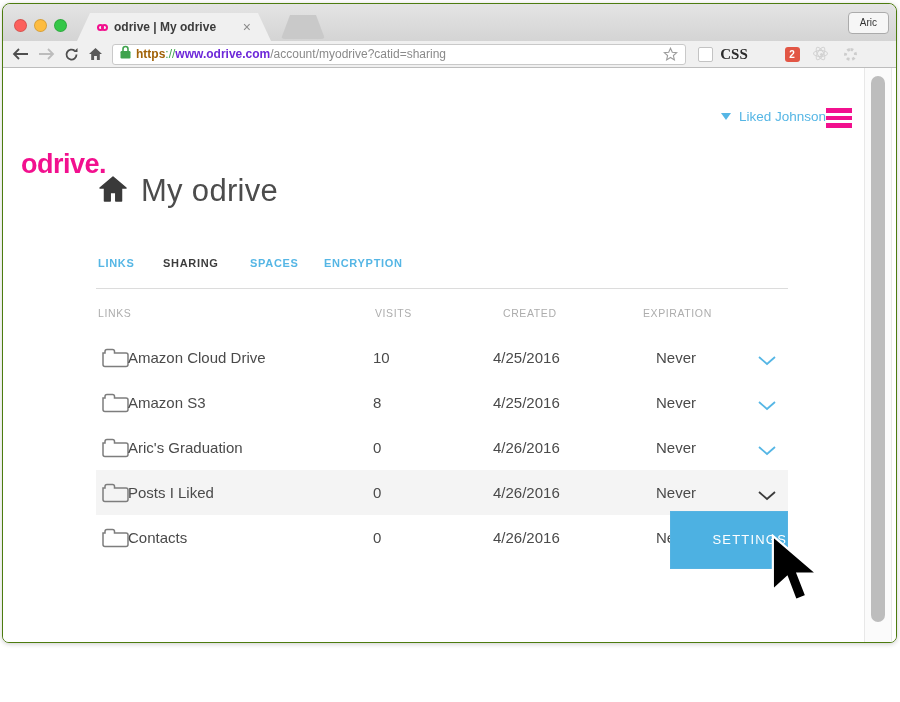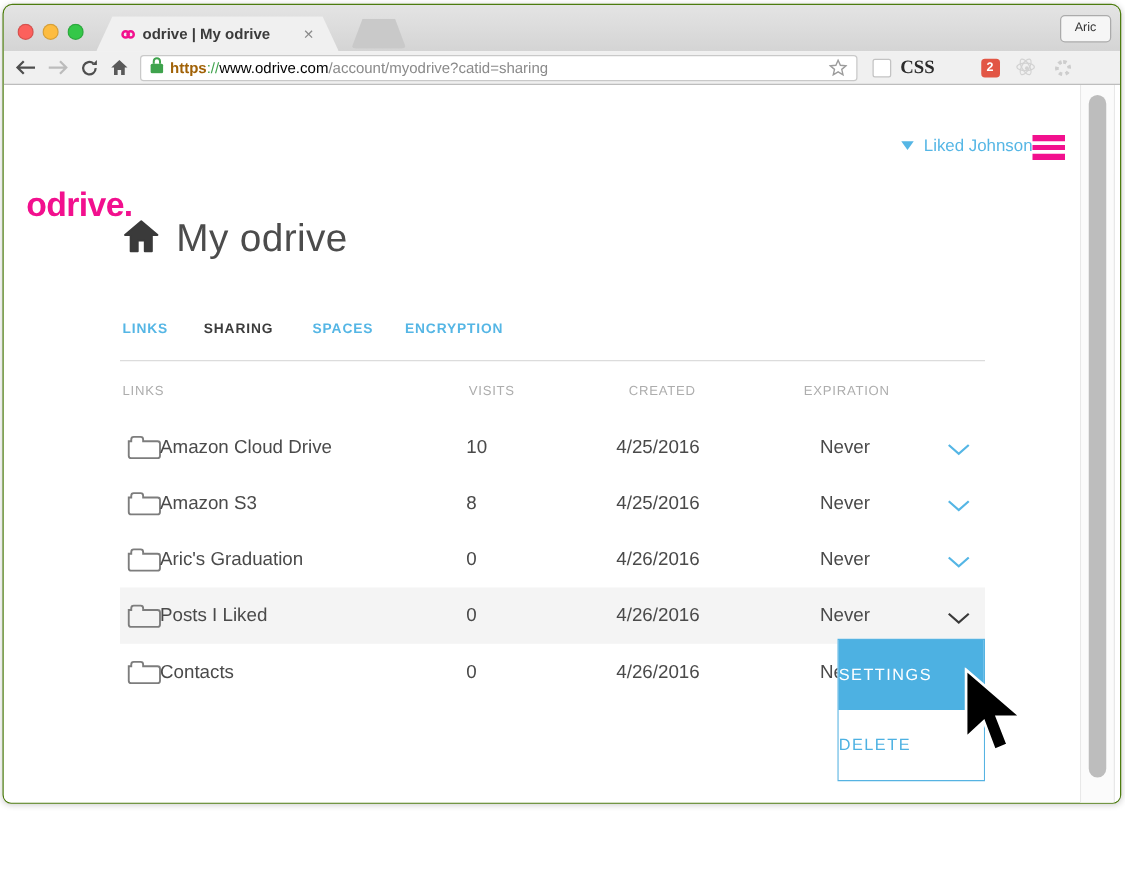--- a/index.html
+++ b/index.html
@@ -35,21 +35,21 @@
     font-size:10px; color:#333; line-height:20px; }
 
   .toolbar { position:relative; height:27px; background:#f0f0f0; border-bottom:1px solid #bdbdbd;
     display:flex; align-items:center; padding:0 9px; gap:9px; }
   .navic { display:inline-flex; align-items:center; justify-content:center; flex:0 0 auto; }
   .urlbar { flex:1; height:21px; background:#fff; border:1px solid #c9c9c9; border-radius:3px;
     display:flex; align-items:center; padding:0 7px; gap:5px; min-width:0; }
   .url-text { font-size:12px; white-space:nowrap; overflow:hidden; }
   .scheme { color:#a16207; font-weight:700; }
   .sep { color:#3fa34d; }
-  .host { color:#000000; font-weight:400; }
+  .host { color:#6d28d9; font-weight:700; }
   .path { color:#8a8a8a; }
   .star { margin-left:auto; flex:0 0 auto; display:inline-flex; }
 
   .ext { flex:0 0 auto; display:inline-flex; align-items:center; justify-content:center; width:20px; }
   .pageic { width:15px; height:15px; background:#fff; border:1px solid #c3c3c3; border-radius:2px; padding:2px 2px; }
   .pageic .g { height:3px; background:#8bc34a; border-radius:1px; }
   .pageic .r { margin-top:2px; width:3px; height:3px; background:#e05a4e; }
   .cssic { font-family:"Liberation Serif", serif; font-weight:700; font-size:15px; color:#2b2b2b; }
   .printic { width:16px; }
   .printic .p1 { width:9px; height:4px; background:#6aaae0; margin:0 auto; border-radius:1px 1px 0 0; }
@@ -95,21 +95,21 @@
   .folder { position:absolute; left:5px; top:12px; }
   .cell { position:absolute; top:0; line-height:45px; font-size:15px; color:#4a4a4a; white-space:nowrap; }
   .c-name { left:32px; }
   .c-visits { left:277px; }
   .c-created { left:397px; }
   .c-exp { left:560px; }
   .chev { position:absolute; left:662px; top:17px; }
 
   .ctx { position:absolute; left:667px; top:443px; width:118px; border:1px solid #56b3e2;
     background:#fff; z-index:5; }
-  .ctx-item { height:56px; line-height:56px; text-align:left; font-size:13px; letter-spacing:1.2px; }
+  .ctx-item { height:56px; line-height:56px; text-align:right; font-size:13px; letter-spacing:1.2px; }
   .ctx-item.on { background:#4db1e2; color:#fff; }
   .ctx-item.off { color:#4db1e2; background:#fff; }
 
   .cursor { position:absolute; left:766px; top:466px; z-index:9; }
 
   
   .sb-track { position:absolute; right:4px; top:64px; width:28px; height:615px;
     background:#fbfbfb; border-left:1px solid #e8e8e8; border-right:1px solid #e8e8e8;
     border-bottom-right-radius:6px; z-index:4; }
   .sb-thumb { position:absolute; left:6px; top:8px; width:14px; height:546px;
@@ -293,21 +293,20 @@
           <span class="cell c-created">4/26/2016</span>
           <span class="cell c-exp">Never</span>
           <span class="chev"><svg width="18" height="10">
                 <polyline points="1,1 9,8 17,1" stroke="#55b6e5" stroke-width="1.8" fill="none"></polyline>
               </svg></span>
         </div>
       </div>
 
       <div class="ctx">
         <div class="ctx-item on">SETTINGS</div>
-        <div class="ctx-item off">DELETE</div>
       </div>
 
       <span class="cursor">
         <svg width="62" height="74" viewBox="0 0 10 12">
           <path d="M0.6 0.3 L0.6 9.1 L2.9 7 L4.3 10.7 L6 10 L4.6 6.4 L7.7 6.4 Z" fill="#000" stroke="#fff" stroke-width="0.35"></path>
         </svg>
       </span>
     </div>
 
     <div class="sb-track">

